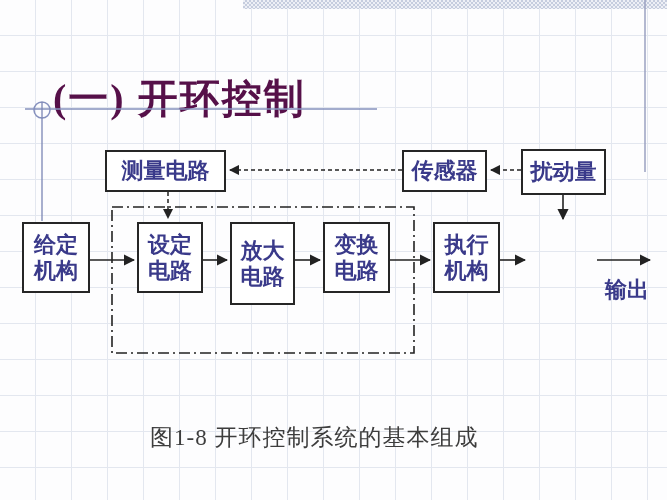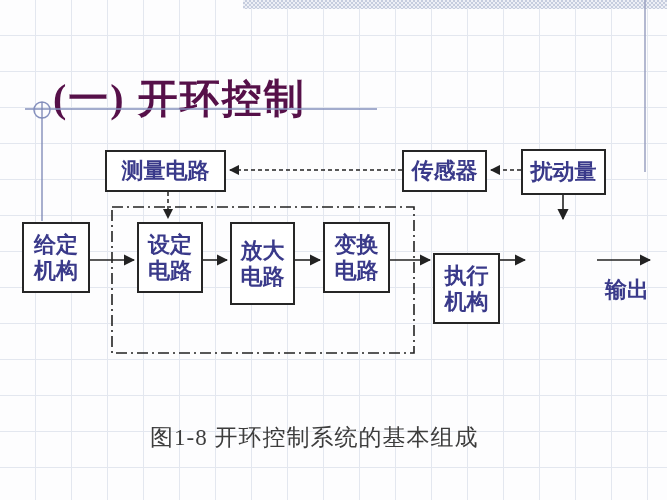--- a/index.html
+++ b/index.html
@@ -33,21 +33,21 @@
     color:#3a3a8a;font-size:22px;font-weight:600;line-height:26px;
     text-align:center;white-space:pre-line;box-sizing:border-box;
   }
   .n-measure    {left:105px;top:150px;width:121px;height:42px;}
   .n-sensor     {left:402px;top:150px;width:85px; height:42px;}
   .n-disturbance{left:521px;top:149px;width:85px; height:46px;}
   .n-given      {left:22px; top:222px;width:68px; height:71px;text-align:right;}
   .n-setting    {left:137px;top:222px;width:66px; height:71px;}
   .n-amplify    {left:230px;top:222px;width:65px; height:83px;}
   .n-transform  {left:323px;top:222px;width:67px; height:71px;}
-  .n-actuator   {left:433px;top:222px;width:67px; height:71px;margin-top:31px;}
+  .n-actuator   {left:433px;top:222px;width:67px; height:71px;}
   .n-controlled {left:528px;top:222px;width:69px; height:71px;}
   .control-label{
     position:absolute;left:213px;top:317px;width:110px;
     color:#3a3a8a;font-size:23px;font-weight:600;text-align:center;
   }
   .output-label{
     position:absolute;left:605px;top:229px;width:56px;
     color:#3a3a8a;font-size:22px;font-weight:600;white-space:nowrap;margin-top:46px;
   }
   .caption{

